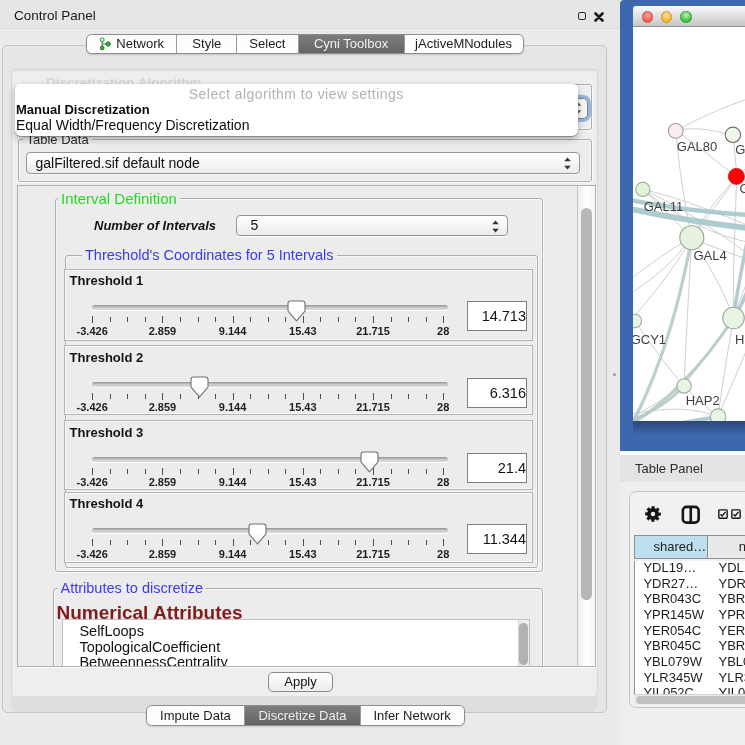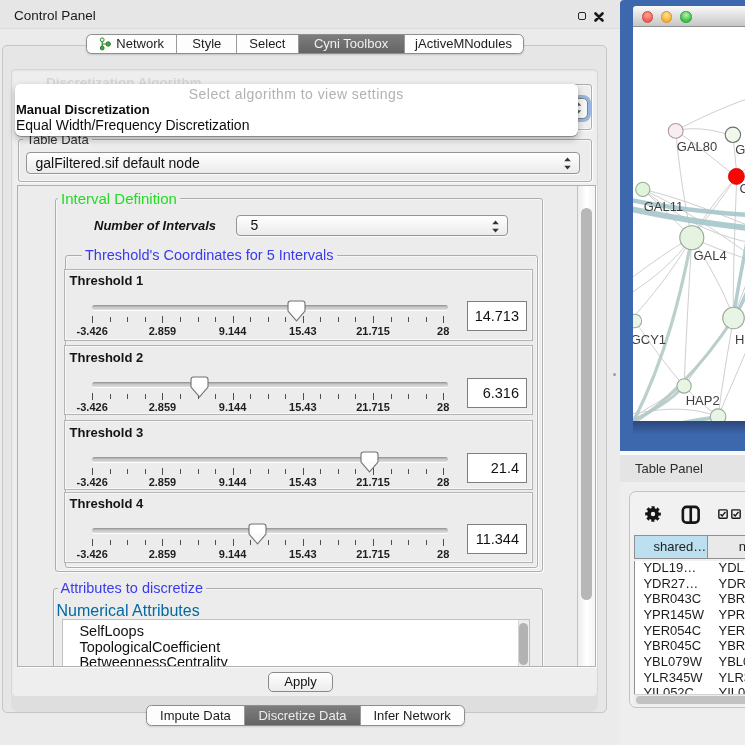--- a/index.html
+++ b/index.html
@@ -4,21 +4,21 @@
 *{margin:0;padding:0;box-sizing:border-box;}
 html,body{width:745px;height:745px;overflow:hidden;}
 body{font-family:"Liberation Sans",sans-serif;background:#ebebeb;position:relative;}
 .abs{position:absolute;}
 .seg{display:flex;align-items:center;justify-content:center;font-size:13px;color:#1c1c1c;}
 .gbox{position:absolute;border:1px solid #adadad;border-radius:3px;box-shadow:inset 0 0 0 1px rgba(255,255,255,.55),1px 1px 0 rgba(255,255,255,.8);}
 .glabel{position:absolute;background:#ececec;padding:0 3px;line-height:13px;font-size:12.5px;}
 .combo{position:absolute;background:linear-gradient(#ffffff,#ebebeb);border:1px solid #959595;border-radius:4px;font-size:13px;color:#111;display:flex;align-items:center;box-shadow:0 1px 1px rgba(255,255,255,.8);}
 .ticklab{position:absolute;font-size:11px;font-weight:700;color:#1e1e1e;transform:translateX(-50%);}
 .tick{position:absolute;width:1px;background:#4e4e4e;}
-.vbox{position:absolute;background:#fff;border:1px solid #7f7f7f;font-size:14.5px;color:#111;display:flex;align-items:center;justify-content:flex-end;padding-right:7px;}
+.vbox{position:absolute;background:#fff;border:1px solid #7f7f7f;font-size:14.5px;color:#111;display:flex;align-items:center;justify-content:flex-end;padding-right:0;}
 </style></head><body>
 
 <div class="abs" style="left:0;top:0;width:620px;height:28.5px;background:#e6e6e6;border-bottom:1px solid #dcdcdc;"></div>
 <div class="abs" style="left:14px;top:8px;font-size:13.5px;color:#1a1a1a;">Control Panel</div>
 <div class="abs" style="left:578px;top:11.5px;width:8px;height:8px;border:1.6px solid #262626;border-radius:2px;"></div>
 <svg class="abs" style="left:594px;top:11.5px;" width="10" height="10" viewBox="0 0 10 10">
     <path d="M1.5 1.5 L8.5 8.5 M8.5 1.5 L1.5 8.5" stroke="#1a1a1a" stroke-width="2.6" stroke-linecap="round"></path>
   </svg>
 <div class="abs" style="left:2px;top:45px;width:605px;height:668px;border:1.5px solid #c6c6c6;border-radius:5px;background:#e6e6e6;"></div>
 <div class="abs" style="left:11px;top:69px;width:586.5px;height:628px;background:#eeeeee;border:1px solid #d7d7d7;border-radius:4px;box-shadow:inset 0 1px 2px rgba(0,0,0,.06);"></div>
@@ -193,21 +193,21 @@
 <div class="ticklab" style="left:284.80px;top:361.5px;">15.43</div>
 <div class="ticklab" style="left:355.00px;top:361.5px;">21.715</div>
 <div class="ticklab" style="left:425.20px;top:361.5px;">28</div>
 <svg class="abs" style="left:230.30px;top:336.5px;" width="19" height="22" viewBox="0 0 19 22">
       <path d="M1 11 V3.5 Q1 1 3.5 1 H15.5 Q18 1 18 3.5 V11 L9.5 20.8 Z" fill="#fafafa" stroke="#737373" stroke-width="1.1"></path>
       <path d="M2 10.5 V3.5 Q2 2 3.5 2 H15.5 Q17 2 17 3.5 V10.5 Z" fill="#ffffff"></path>
     </svg>
 <div class="vbox" style="left:449px;top:338.0px;width:60px;height:30px;">11.344</div>
 <div class="gbox" style="left:35px;top:401.5px;width:490px;height:130px;"></div>
 <div class="glabel" style="left:39.5px;top:395px;color:#3a3aee;font-size:14.5px;line-height:14.5px;">Attributes to discretize</div>
-<div class="abs" style="left:38.5px;top:416px;font-size:16px;font-weight:400;color:#0369a1;">Numerical Attributes</div>
+<div class="abs" style="left:38.5px;top:416px;font-size:19px;font-weight:700;color:#7f1d1d;">Numerical Attributes</div>
 <div class="abs" style="left:44px;top:432.5px;width:467.5px;height:80px;background:#fff;border:1px solid #c2c2c2;"></div>
 <div class="abs" style="left:61.400000000000006px;top:437.0px;font-size:14.5px;line-height:16px;color:#111;">SelfLoops</div>
 <div class="abs" style="left:61.400000000000006px;top:452.6px;font-size:14.5px;line-height:16px;color:#111;">TopologicalCoefficient</div>
 <div class="abs" style="left:61.400000000000006px;top:468.2px;font-size:14.5px;line-height:16px;color:#111;">BetweennessCentrality</div>
 <div class="abs" style="left:499.5px;top:433.5px;width:11px;height:78px;background:#ededed;border-left:1px solid #d5d5d5;"></div>
 <div class="abs" style="left:500.5px;top:437px;width:9px;height:42px;background:#b2b2b2;border-radius:5px;"></div>
 <div class="abs" style="left:558.5px;top:0;width:20px;height:482px;background:linear-gradient(to right,#ededed,#ffffff 45%,#f1f1f1);border-left:1px solid #c3c3c3;"></div>
 <div class="abs" style="left:563px;top:22px;width:11px;height:392px;background:#b7b7b7;border-radius:6px;"></div>
 </div>
 <div class="abs" style="left:15px;top:84px;width:562.5px;height:52px;background:#fff;border-radius:5px 5px 6px 6px;box-shadow:0 1px 0 rgba(0,0,0,.25),0 3px 7px rgba(0,0,0,.3);"></div>

